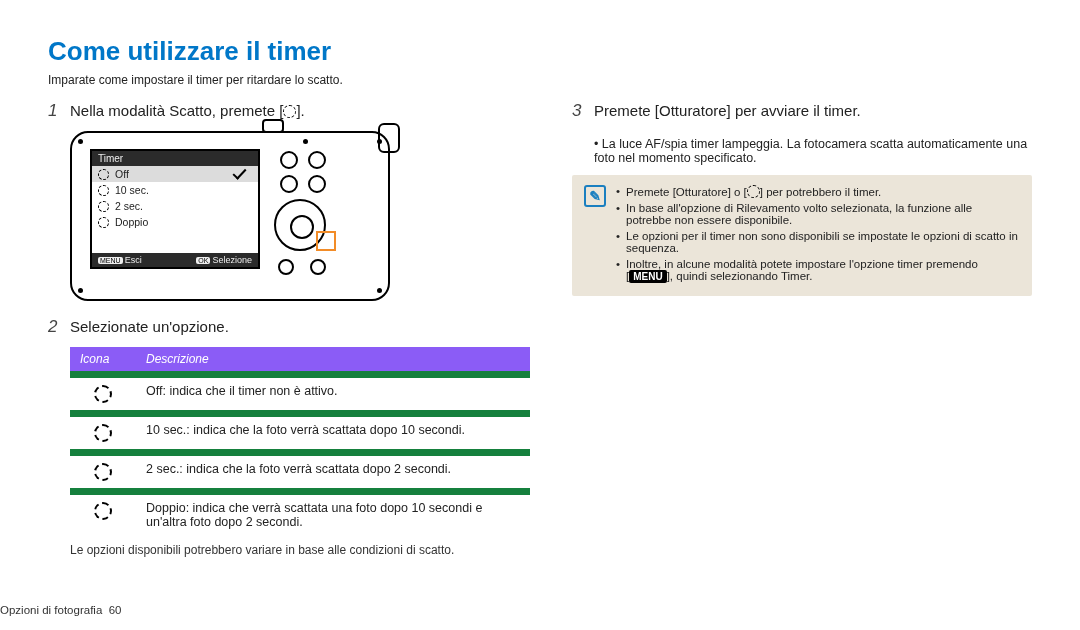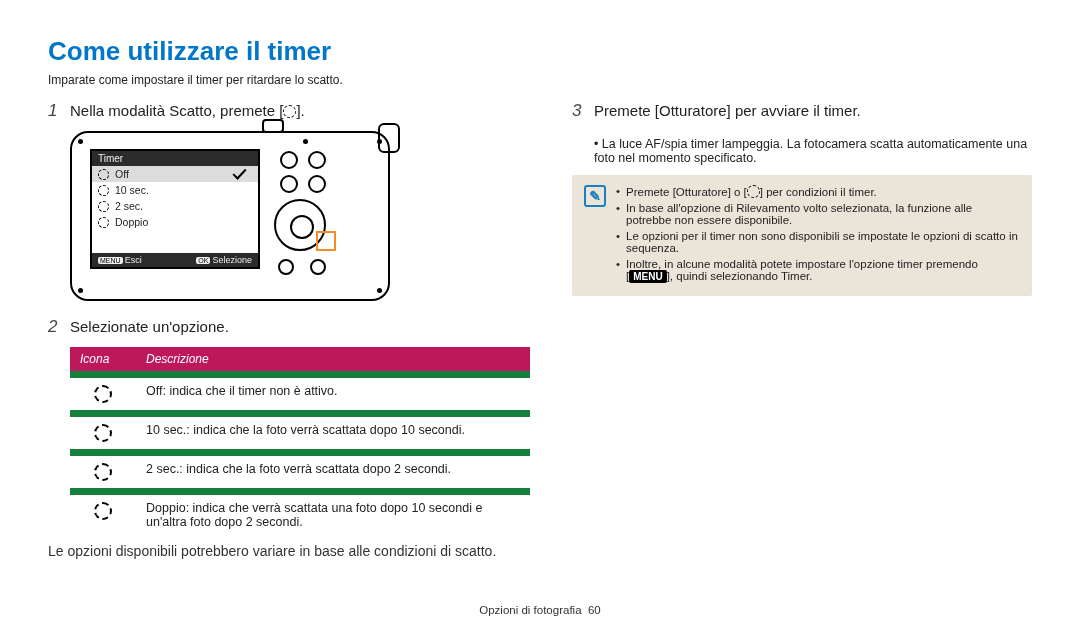--- a/index.html
+++ b/index.html
@@ -33,33 +33,33 @@
   .b1{width:18px;height:18px;top:0;left:6px}
   .b2{width:18px;height:18px;top:0;left:34px}
   .b3{width:18px;height:18px;top:24px;left:6px}
   .b4{width:18px;height:18px;top:24px;left:34px}
   .dpad{width:52px;height:52px;top:48px;left:0}
   .dpad:before{content:"";position:absolute;top:14px;left:14px;width:20px;height:20px;border:2.5px solid #000;border-radius:50%}
   .b5{width:16px;height:16px;top:108px;left:4px}
   .b6{width:16px;height:16px;top:108px;left:36px}
   .hilite{position:absolute;width:20px;height:20px;border:2px solid #f28c28;top:80px;left:42px}
   .table{margin:8px 0 8px 22px;width:460px;border-collapse:collapse;font-size:12.5px}
-  .table th{background:#be185d;color:#fff;font-weight:400;text-align:left;padding:5px 10px;font-style:italic;font-size:12px}
+  .table th{background:#8b5cf6;color:#fff;font-weight:400;text-align:left;padding:5px 10px;font-style:italic;font-size:12px}
   .table th:first-child{width:66px}
   .table td{padding:6px 10px;vertical-align:top;border-top:7px solid #15803d}
   .ticon{width:18px;height:18px;border:2px dashed #000;border-radius:50%;margin:1px auto;display:block}
-  .note-fine{font-size:14px;color:#333}
+  .note-fine{font-size:12px;margin-left:22px;color:#333}
   .infobox{display:flex;background:#ebe5d9;padding:10px 12px;margin-top:10px;border-radius:2px}
   .infoicon{flex-shrink:0;width:22px;height:22px;border:2px solid #1a7fc0;color:#1a7fc0;text-align:center;font-weight:700;line-height:18px;border-radius:3px;margin-right:10px;font-size:14px}
   .infobox ul{list-style:none;font-size:11.5px}
   .infobox li{margin-bottom:4px;padding-left:10px;position:relative}
   .infobox li:before{content:"•";position:absolute;left:0}
   .menu-pill{background:#000;color:#fff;font-size:10px;font-weight:700;padding:1px 4px;border-radius:2px}
   .tic-inline{display:inline-block;width:13px;height:13px;border:1.8px dashed #000;border-radius:50%;vertical-align:-2px}
-  .footer{position:absolute;bottom:14px;left:0;right:0;text-align:center;font-size:11.5px;color:#333}
+  .footer{position:absolute;bottom:14px;left:0;right:0;text-align:left;font-size:11.5px;color:#333}
 </style>
 </head>
 <body>
 
 <h1 class="title">Come utilizzare il timer</h1>
 <div class="subtitle">Imparate come impostare il timer per ritardare lo scatto.</div>
 
 <div class="cols">
   <div class="col-l">
 
@@ -157,21 +157,21 @@
       <span class="step-num">3</span>
       <span class="step-text">
         <span>Premete [</span><b>Otturatore</b><span>] per avviare il timer.</span>
       </span>
     </div>
     <div class="step-sub">• <span>La luce AF/spia timer lampeggia. La fotocamera scatta automaticamente una foto nel momento specificato.</span></div>
 
     <div class="infobox">
       <div class="infoicon">✎</div>
       <ul>
-        <li><span>Premete [</span><b>Otturatore</b><span>] o [</span><span class="tic-inline"></span><span>] per condizioni il timer.</span></li>
+        <li><span>Premete [</span><b>Otturatore</b><span>] o [</span><span class="tic-inline"></span><span>] per potrebbero il timer.</span></li>
         <li>In base all'opzione di Rilevamento volto selezionata, la funzione alle potrebbe non essere disponibile.</li>
         <li>Le opzioni per il timer non sono disponibili se impostate le opzioni di scatto in sequenza.</li>
         <li><span>Inoltre, in alcune modalità potete impostare l'opzione timer premendo [</span><span class="menu-pill">MENU</span><span>], quindi selezionando </span><b>Timer</b><span>.</span></li>
       </ul>
     </div>
   </div>
 </div>
 
 <div class="footer">
   <span>Opzioni di fotografia</span>&nbsp;&nbsp;<b>60</b>

